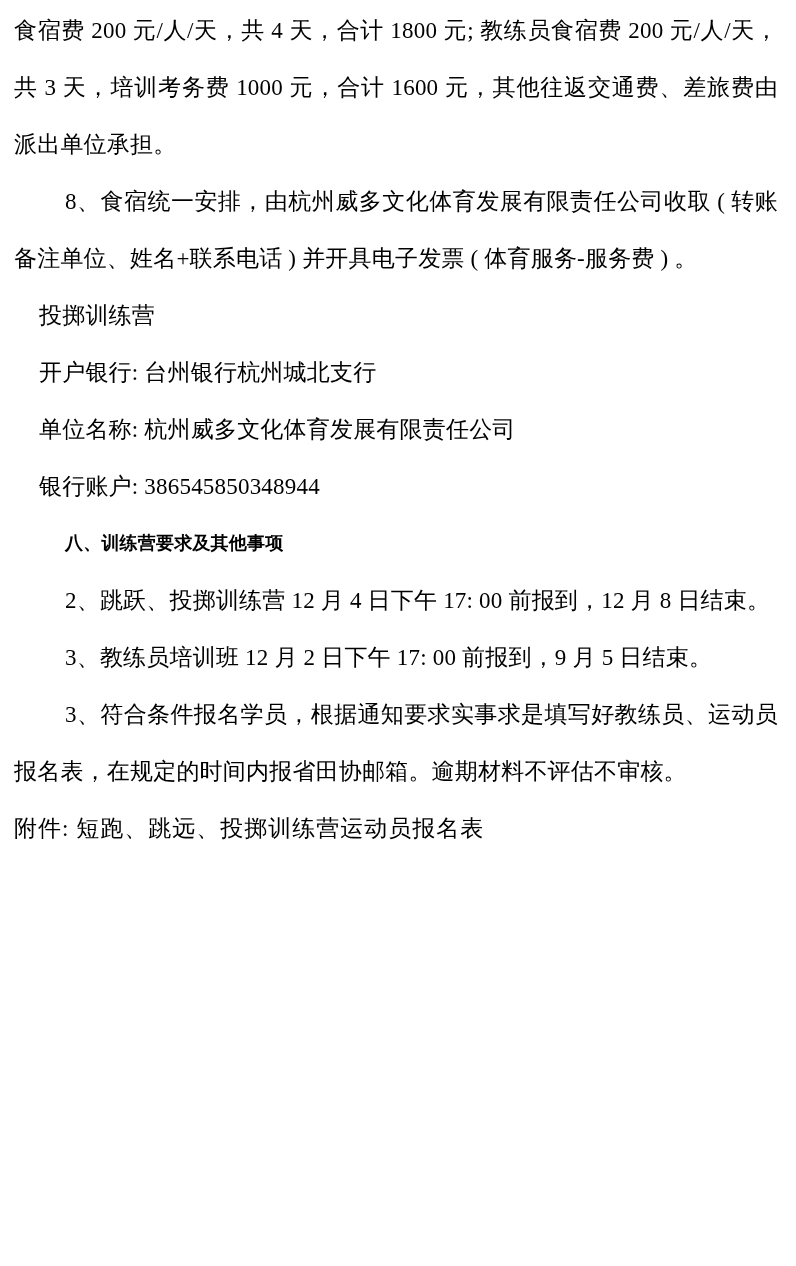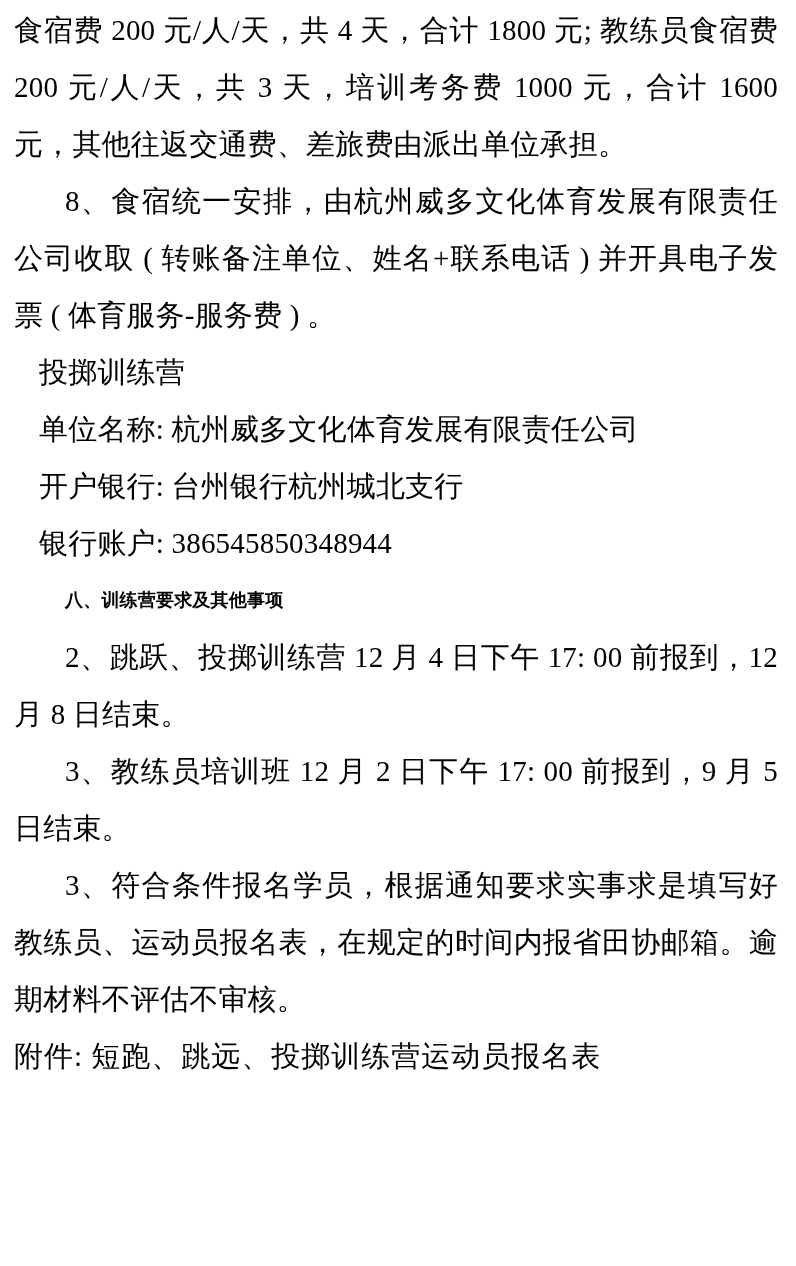--- a/index.html
+++ b/index.html
@@ -19,21 +19,21 @@
     height: 1266px;
     position: relative;
     box-sizing: border-box;
     padding: 0 18px 0 14px;
   }
   .doc {
     padding-top: 2px;
   }
   p {
     margin: 0;
-    font-size: 29px;
+    font-size: 23px;
     line-height: 57px;
     letter-spacing: 0.2px;
     text-align: justify;
     text-justify: inter-ideograph;
     white-space: pre-wrap;
   }
   p.indent {
     text-indent: 51px;
   }
   p.noindent {
@@ -59,23 +59,23 @@
 <div class="page">
   <div class="doc">
 
     <p class="noindent">食宿费 200 元/人/天，共 4 天，合计 1800 元; 教练员食宿费 200 元/人/天，共 3 天，培训考务费 1000 元，合计 1600 元，其他往返交通费、差旅费由派出单位承担。</p>
 
 
     <p class="indent">8、食宿统一安排，由杭州威多文化体育发展有限责任公司收取 ( 转账备注单位、姓名+联系电话 ) 并开具电子发票 ( 体育服务-服务费 ) 。</p>
 
     <p class="subindent">投掷训练营</p>
 
+    <p class="subindent">开户银行: 台州银行杭州城北支行</p>
+
     <p class="subindent">单位名称: 杭州威多文化体育发展有限责任公司</p>
-
-    <p class="subindent">开户银行: 台州银行杭州城北支行</p>
 
     <p class="subindent">银行账户: 386545850348944</p>
 
     <p class="heading">八、训练营要求及其他事项</p>
 
 
     <p class="indent">2、跳跃、投掷训练营 12 月 4 日下午 17: 00 前报到，12 月 8 日结束。</p>
 
     <p class="indent">3、教练员培训班 12 月 2 日下午 17: 00 前报到，9 月 5 日结束。</p>
 

